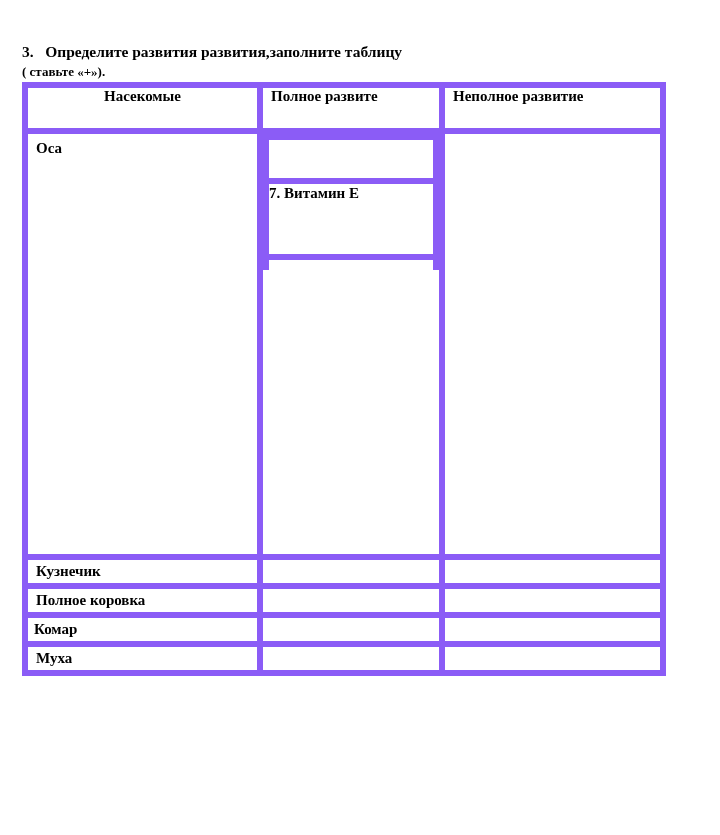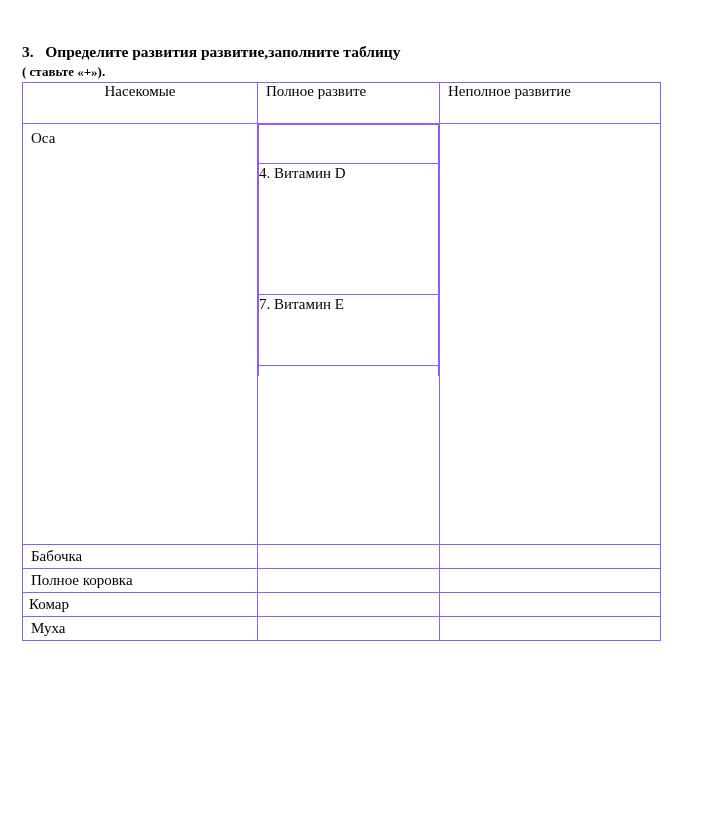--- a/index.html
+++ b/index.html
@@ -43,24 +43,24 @@
   }
   table.main {
     position: absolute;
     left: 22px;
     top: 82px;
     width: 638px;
     border-collapse: collapse;
     table-layout: fixed;
   }
   table.main td, table.main th {
-    border: 1px solid #8b5cf6;
+    border: 6px solid #8b5cf6;
     vertical-align: top;
     padding: 0;
-    font-weight: normal;
+    font-weight: bold;
     font-size: 15px;
   }
   .col1 { width: 235px; }
   .col2 { width: 182px; }
   .col3 { width: 221px; }
 
   .hdr {
     height: 40px;
     text-align: center;
     font-weight: bold;
@@ -104,21 +104,21 @@
   }
 </style>
 </head>
 <body>
 
 <div class="page">
 
   <div class="task-heading">
     <span class="num">3.</span>
     &nbsp;
-    <span>Определите развития развитие,заполните таблицу</span>
+    <span>Определите развития развития,заполните таблицу</span>
   </div>
   <div class="task-subheading">( ставьте  «+»).</div>
 
   <table class="main">
     <colgroup>
       <col class="col1">
       <col class="col2">
       <col class="col3">
     </colgroup>
     <thead>
@@ -133,37 +133,34 @@
         <td class="tall-cell">
           <div class="cell-text">Оса</div>
         </td>
         <td class="tall-cell">
           <table class="sub-table">
             <tbody>
                 <tr>
               <td style="height:38px"></td>
             </tr>
             <tr>
-              <td style="height:130px">4. Витамин D</td>
-            </tr>
-            <tr>
               <td style="height:70px">7. Витамин Е</td>
             </tr>
             <tr>
               <td style="height:10px"></td>
             </tr>
           </tbody>
             </table>
         </td>
         <td class="tall-cell"></td>
       </tr>
 
       <tr class="row-small">
         <td>
-          <div class="cell-text">Бабочка</div>
+          <div class="cell-text">Кузнечик</div>
         </td>
         <td></td>
         <td></td>
       </tr>
       <tr class="row-small">
         <td>
           <div class="cell-text">Полное коровка</div>
         </td>
         <td></td>
         <td></td>

